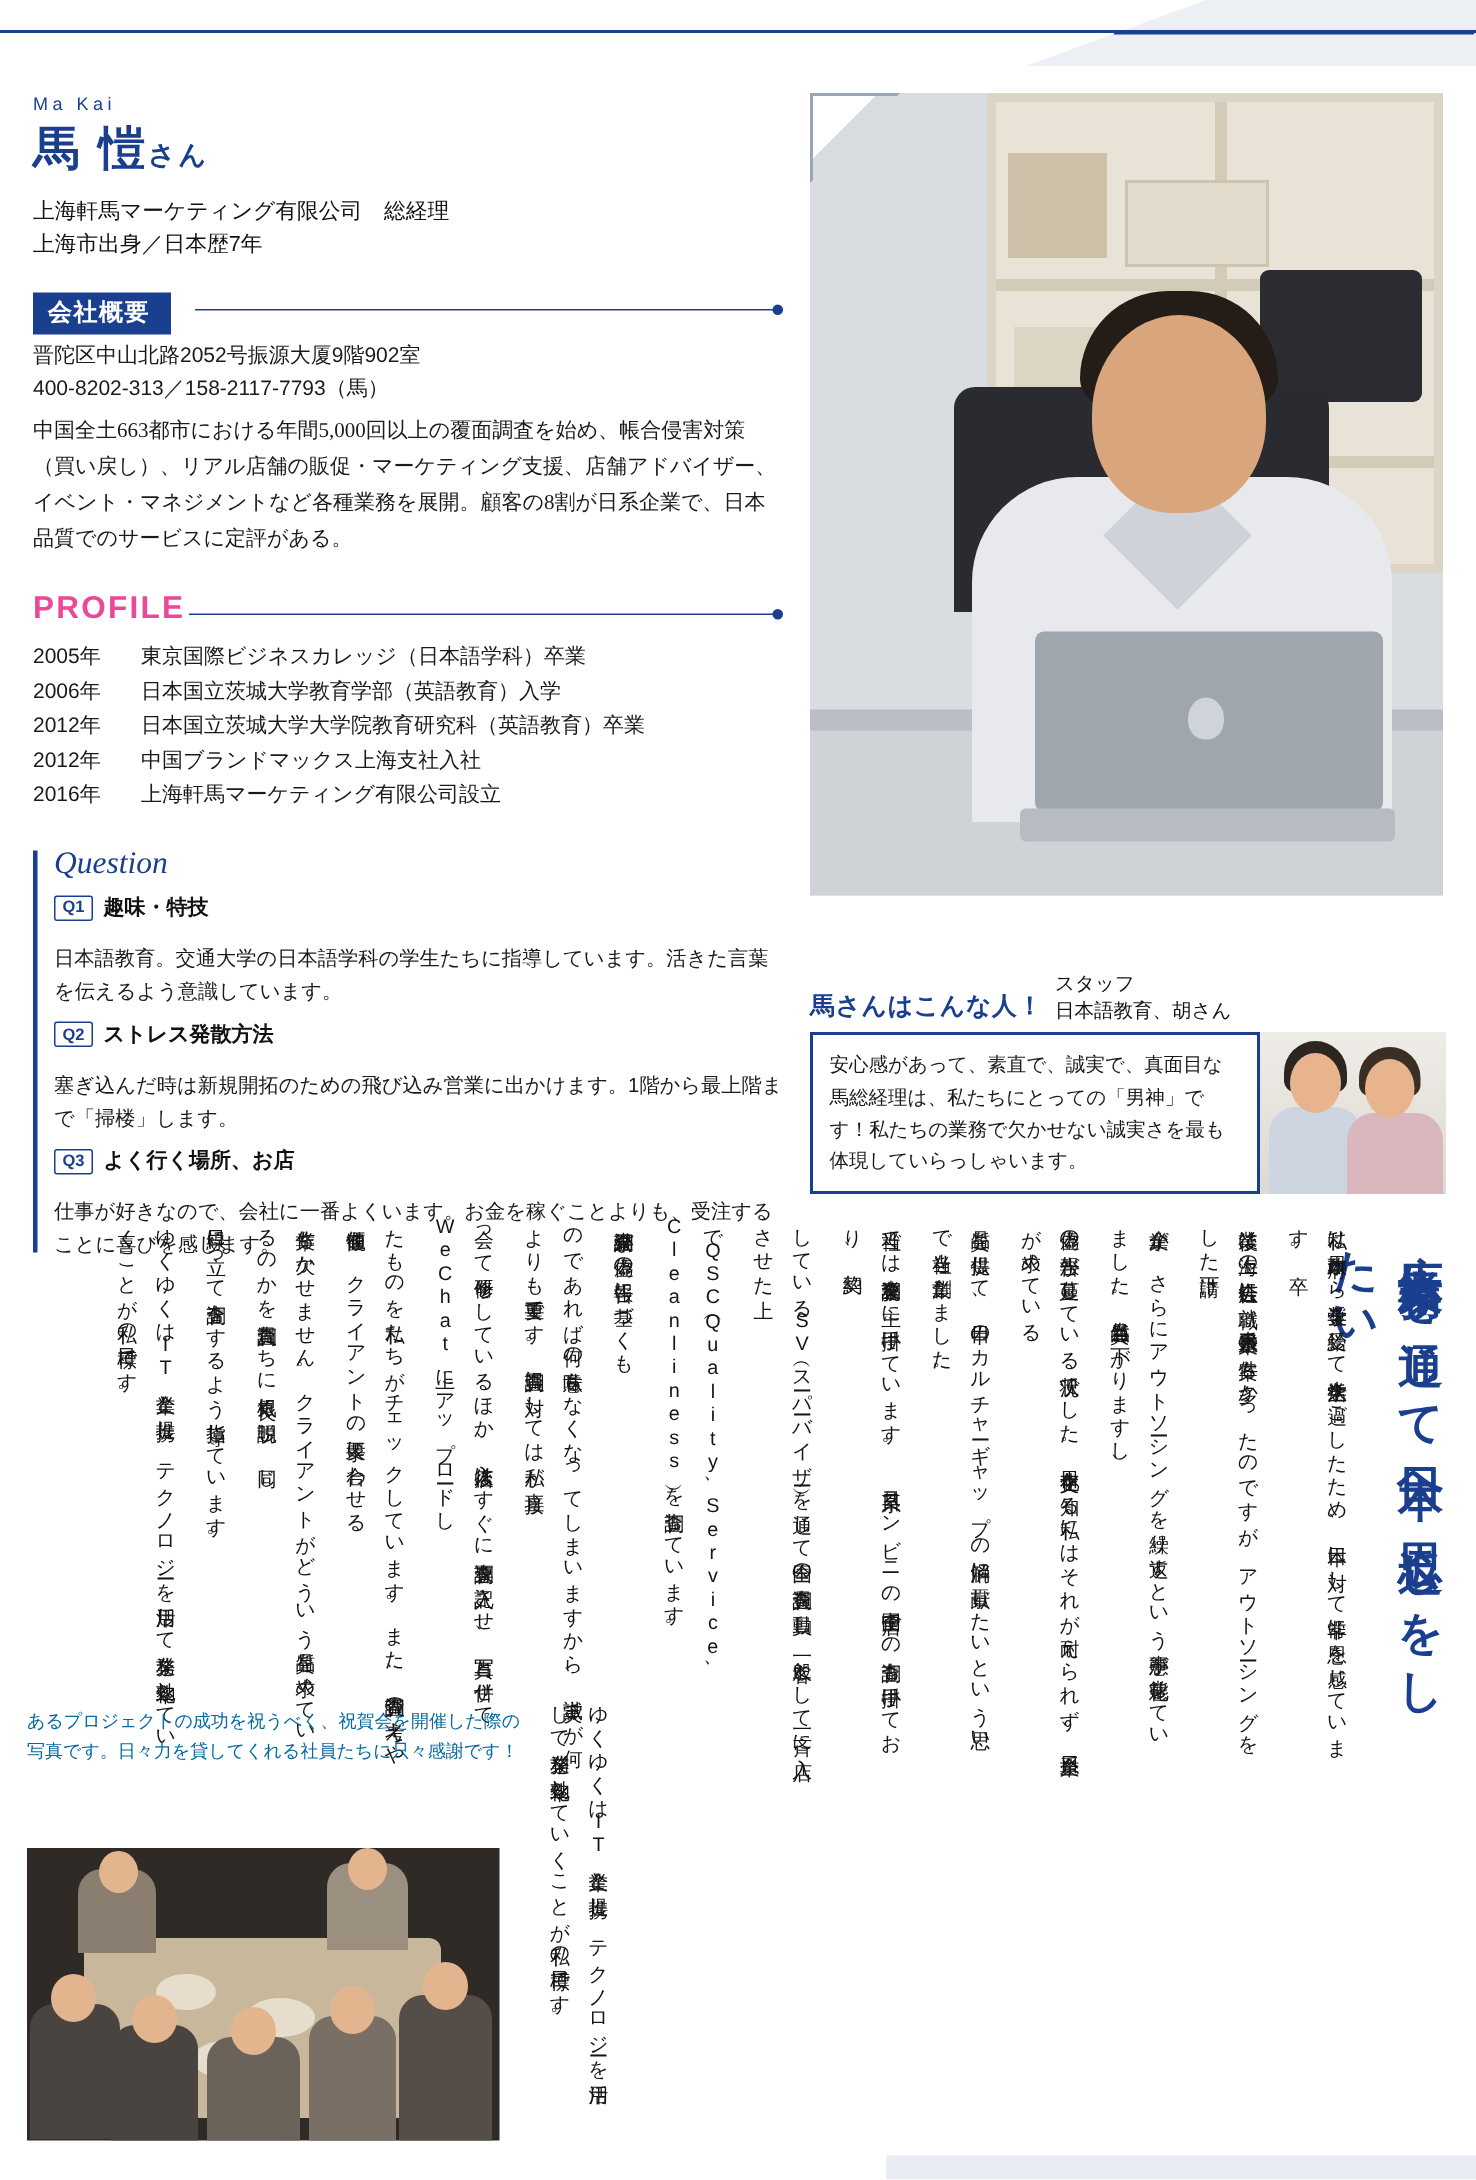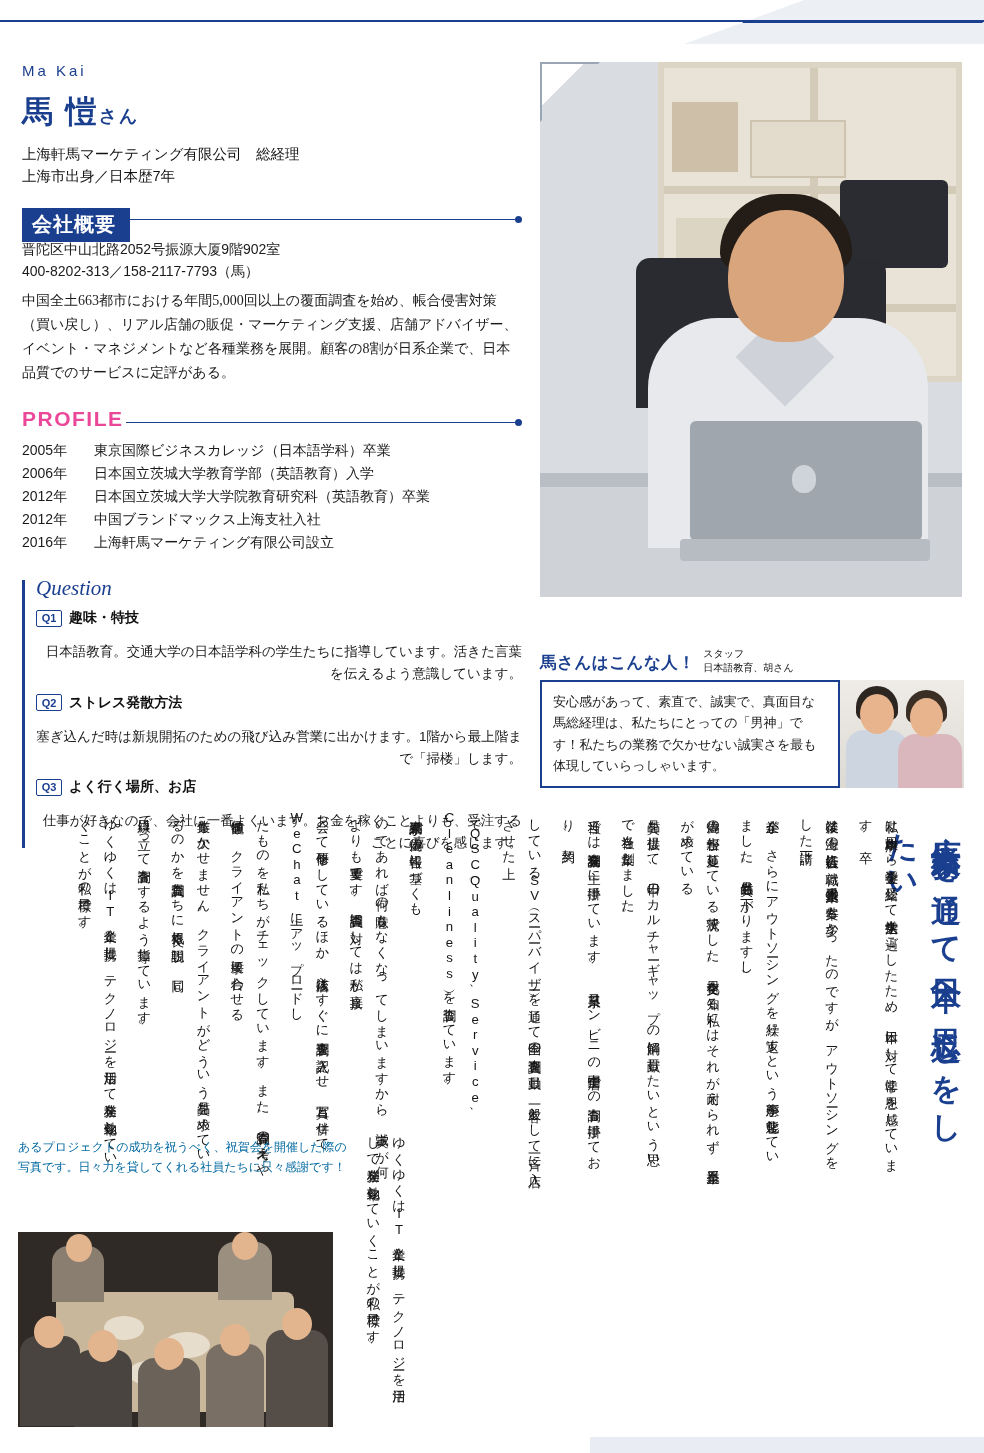--- a/index.html
+++ b/index.html
@@ -23,35 +23,35 @@
   .deco-grey-diag {
     position:absolute; top:0; right:0; width:300px; height:44px;
     background:#eceff4;
     clip-path: polygon(40% 0, 100% 0, 100% 100%, 0 100%);
   }
 
   
   .left-col { position:absolute; left:22px; top:62px; width:500px; }
 
   .name-roman {
-    font-size:15px; letter-spacing:3px; color:#1b3f8f; margin-bottom:12px;
+    font-size:12px; letter-spacing:3px; color:#1b3f8f; margin-bottom:2px;
   }
   .name-main {
     font-size:31px; font-weight:bold; color:#1b3f8f; letter-spacing:2px;
     margin:0 0 10px 0;
   }
   .name-main .suffix { font-size:18px; font-weight:bold; }
   .name-sub { font-size:14.5px; line-height:1.55; color:#111; }
 
   .sec-head {
     margin-top:20px; position:relative; height:22px;
   }
   .sec-head .label {
     display:inline-block; background:#1b3f8f; color:#fff;
-    font-size:20px; font-weight:bold; padding:3px 14px 4px 10px; letter-spacing:1px;
+    font-size:16px; font-weight:bold; padding:3px 14px 4px 10px; letter-spacing:1px;
   }
   .sec-head .line {
     position:absolute; left:108px; right:0; top:11px; height:1px; background:#1b3f8f;
   }
   .sec-head .dot {
     position:absolute; right:0; top:8px; width:7px; height:7px; border-radius:50%;
     background:#1b3f8f;
   }
 
   .addr { font-size:14px; line-height:1.6; margin-top:8px; }
@@ -70,21 +70,21 @@
   table.profile { border-collapse:collapse; margin-top:6px; font-size:14px; }
   table.profile td { padding:1px 0; vertical-align:top; line-height:1.5; }
   table.profile td.yr { width:72px; white-space:nowrap; }
 
   
   .question-block { margin-top:22px; position:relative; padding-left:14px; }
   .question-block::before {
     content:""; position:absolute; left:0; top:4px; bottom:6px; width:3px; background:#1b3f8f;
   }
   .q-title { font-family:"Liberation Serif", serif; font-style:italic; font-size:21px; color:#1b3f8f; margin-bottom:8px; }
-  .qa { margin-bottom:9px;text-align:right; }
+  .qa { margin-bottom:9px; }
   .qa-head { display:flex; align-items:center; gap:7px; }
   .qnum {
     display:inline-flex; align-items:center; justify-content:center;
     border:1px solid #1b3f8f; color:#1b3f8f; font-size:11px; font-weight:bold;
     width:26px; height:17px; border-radius:2px; letter-spacing:0;
   }
   .qlabel { font-size:14px; font-weight:bold; color:#111; }
   .qbody { font-size:13.5px; line-height:1.62; margin-top:14px; }
 
   
@@ -123,21 +123,21 @@
   .laptop-logo { left:252px; bottom:104px; width:24px; height:28px; background:#cfd4da; border-radius:50% 50% 45% 45%; }
   .bag { left:300px; top:118px; width:108px; height:88px; background:#2a2c31; border-radius:6px; }
   .books { left:132px; top:40px; width:66px; height:70px; background:#cdbfa8; }
   .box1 { left:210px; top:58px; width:96px; height:58px; background:#e3dccd; border:2px solid #cdc3ae; }
   .box2 { left:136px; top:156px; width:78px; height:52px; background:#ddd5c4; }
 
   
   .staff-wrap { position:absolute; left:540px; top:608px; width:424px;margin-top:39px; }
   .staff-head { display:flex; align-items:flex-end; gap:8px; }
   .staff-title { font-size:16.5px; font-weight:bold; color:#1b3f8f; letter-spacing:0.5px; }
-  .staff-meta { font-size:10px; line-height:1.35; color:#111; }
+  .staff-meta { font-size:13px; line-height:1.35; color:#111; }
   .staff-body {
     margin-top:6px; display:flex; gap:0; align-items:stretch;
   }
   .staff-box {
     border:2px solid #1b3f8f; padding:9px 11px; font-size:13px; line-height:1.65;
     width:300px; background:#fff;
   }
   .staff-photo {
     width:124px; background:#e4e2de; position:relative; overflow:hidden;
   }

